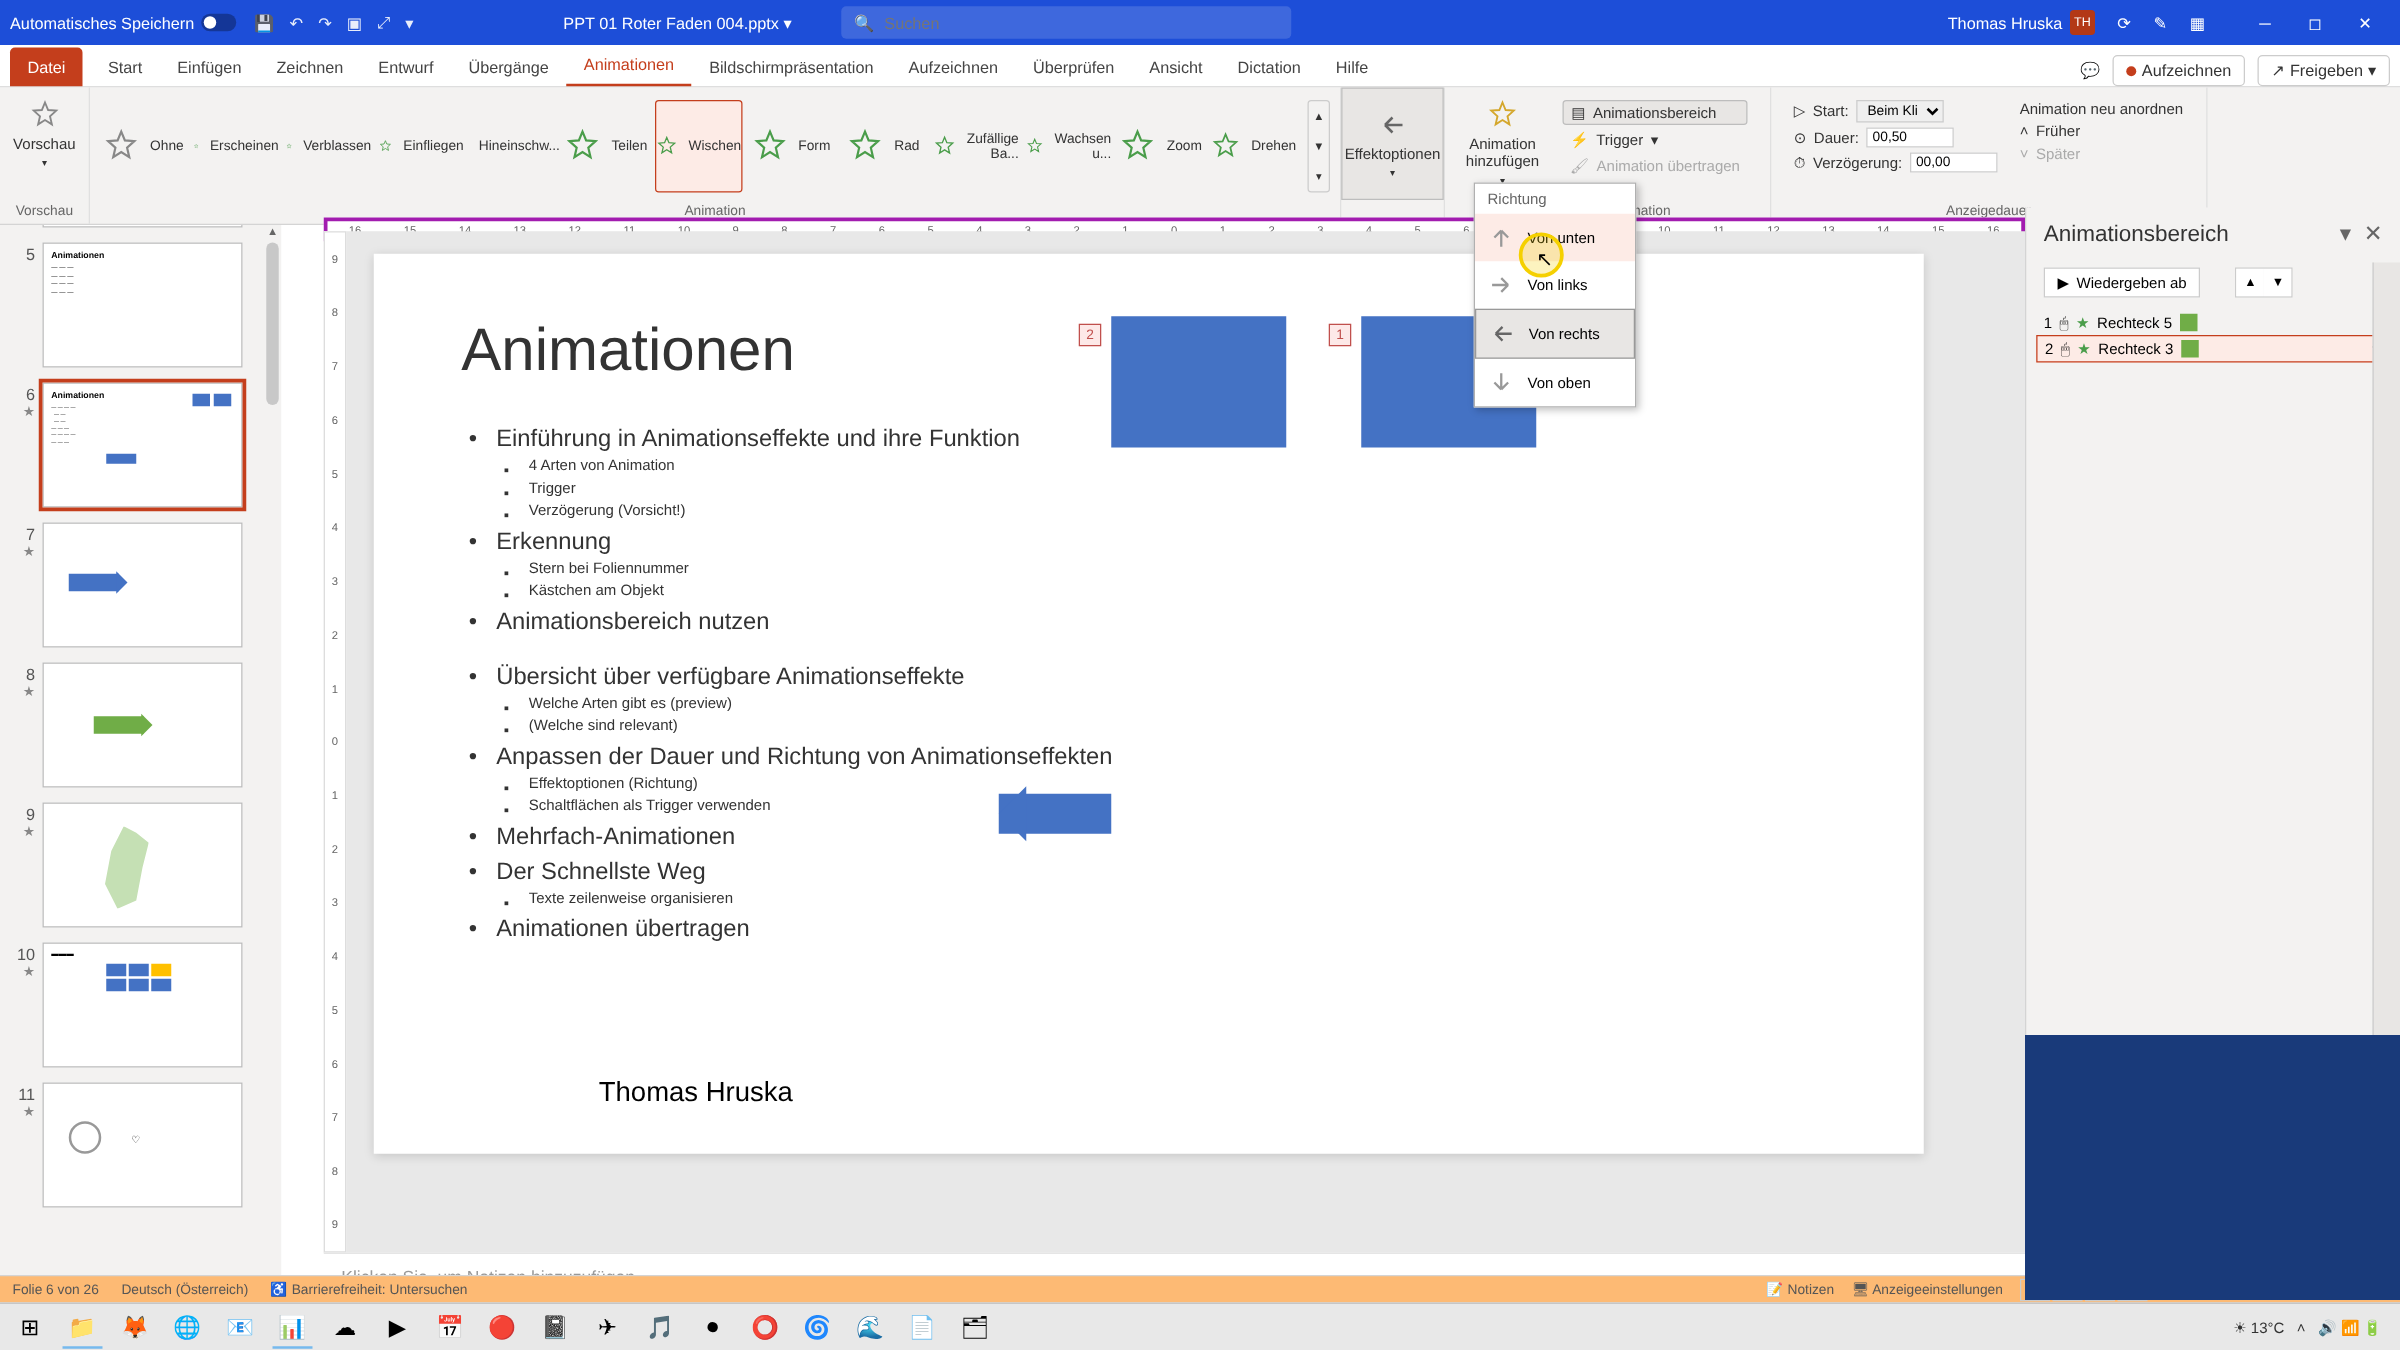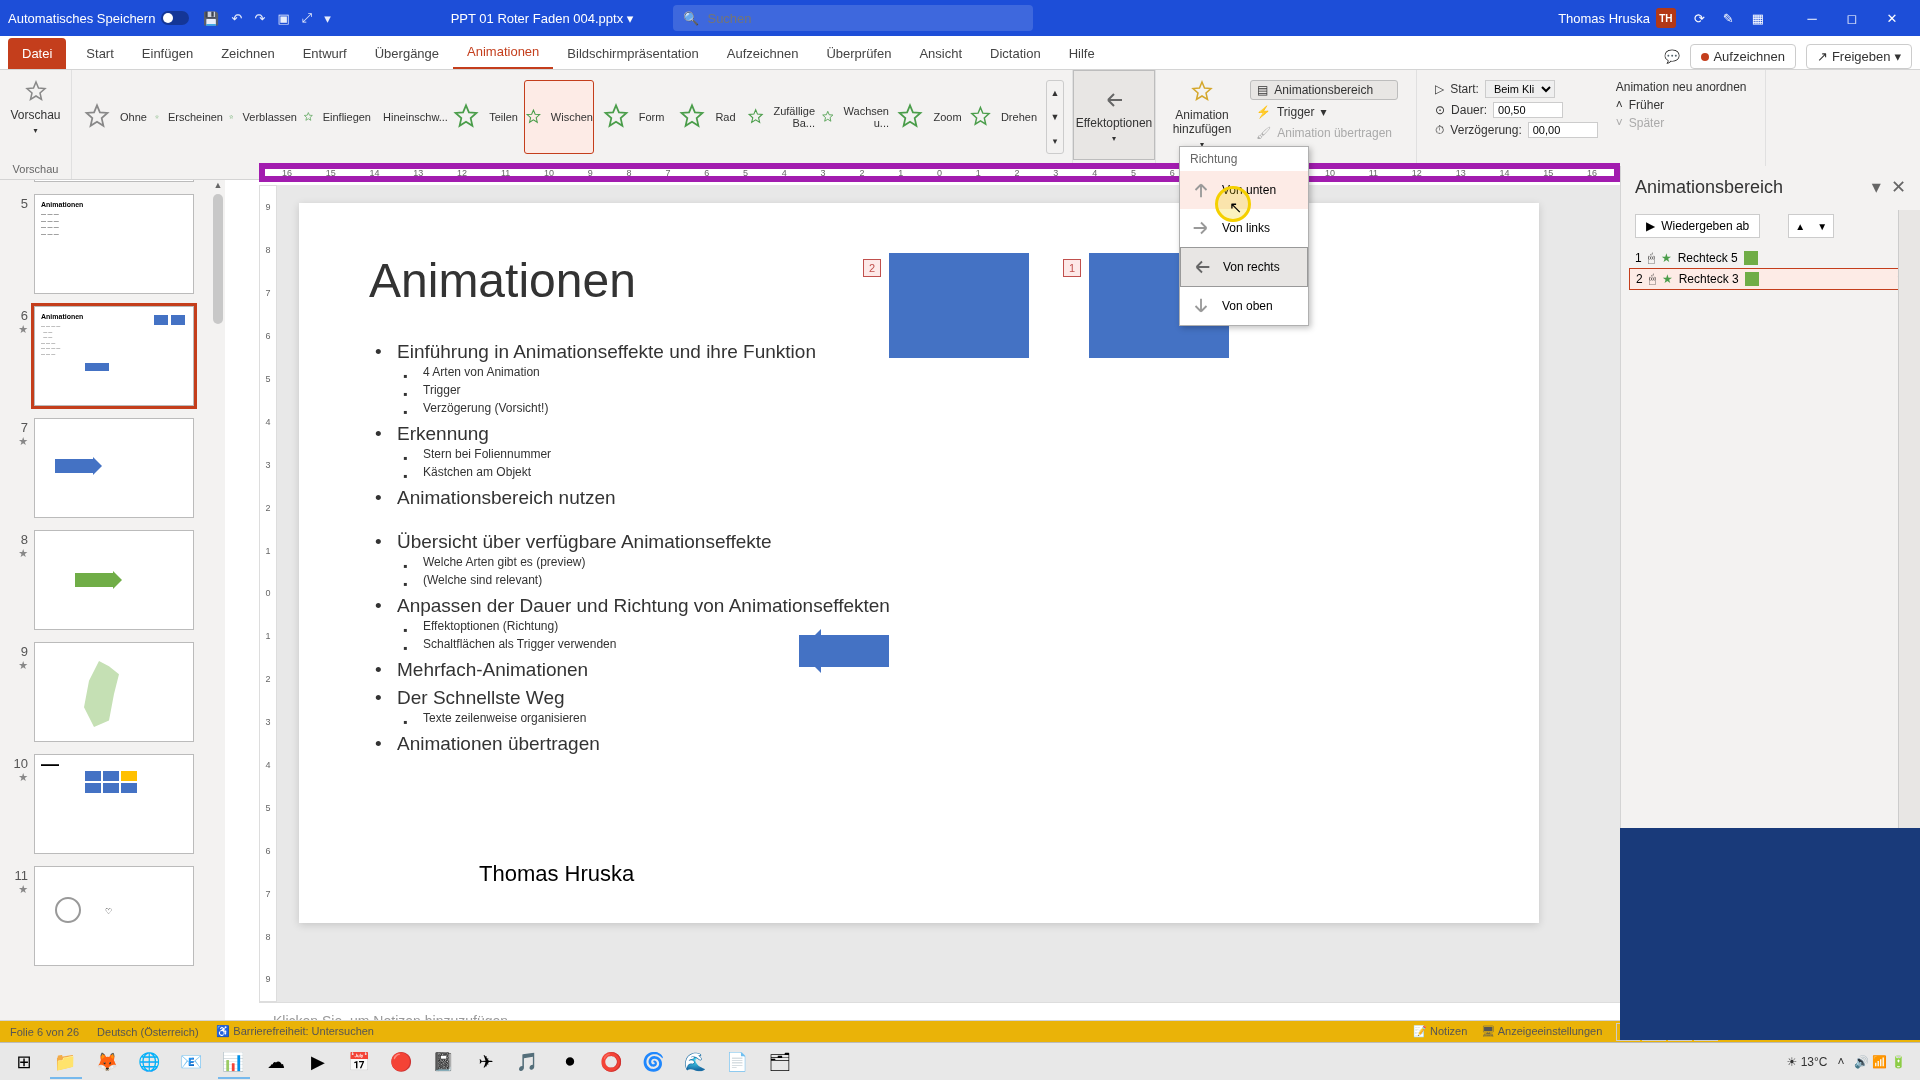--- a/index.html
+++ b/index.html
@@ -10,21 +10,21 @@
 .title-bar .autosave { display: flex; align-items: center; gap: 6px; }
 .title-bar .toggle { width: 28px; height: 14px; background: rgba(0,0,0,0.3); border-radius: 7px; position: relative; }
 .title-bar .toggle::after { content:''; position:absolute; width:10px; height:10px; background:#fff; border-radius:50%; top:2px; left:2px; }
 .title-bar .qat { display:flex; gap:12px; margin-left:14px; align-items:center; }
 .title-bar .qat span { opacity:.9; cursor:pointer; }
 .title-bar .filename { flex: 0 0 auto; margin-left: 120px; }
 .title-bar .search { margin-left: 40px; width: 360px; height: 26px; background: rgba(255,255,255,.15); border-radius:4px; display:flex; align-items:center; padding:0 10px; gap:8px; }
 .title-bar .search input { background:transparent; border:none; color:#fff; width:100%; outline:none; font-size:13px; }
 .title-bar .right { margin-left:auto; display:flex; align-items:center; gap:18px; }
 .title-bar .user { display:flex; align-items:center; gap:6px; }
-.title-bar .tb-badge { width:20px; height:20px; background:#b33816; display:flex; align-items:center; justify-content:center; font-size:10px; border-radius:3px;font-weight:bold; }
+.title-bar .tb-badge { width:20px; height:20px; background:#b33816; display:flex; align-items:center; justify-content:center; font-size:10px; border-radius:3px; }
 .title-bar .winbtns { display:flex; gap:0; margin-left:10px; }
 .title-bar .winbtns div { width:40px; height:36px; display:flex; align-items:center; justify-content:center; cursor:pointer; }
 
 
 .tabs { height: 34px; background: #fff; display:flex; align-items:flex-end; border-bottom:1px solid #d4d4d4; padding:0 8px; font-size:13px; color:#444; }
 .tabs .tab { padding: 8px 14px; cursor:pointer; }
 .tabs .tab.file { background:#c43e1c; color:#fff; border-radius:4px 4px 0 0; margin-right:6px; }
 .tabs .tab.active { color:#c43e1c; border-bottom:2px solid #c43e1c; }
 .tabs .right { margin-left:auto; display:flex; gap:10px; align-items:center; font-size:13px; color:#333; }
 .tabs .rec { display:flex; align-items:center; gap:4px; padding:4px 10px; border:1px solid #ccc; border-radius:4px; }
@@ -76,21 +76,21 @@
 .thumb-scroll-arrow { height:14px; text-align:center; font-size:9px; color:#666; cursor:pointer; }
 .thumb-scroll-track { position:absolute; top:14px; bottom:14px; left:2px; right:2px; }
 .thumb-scroll-handle { position:absolute; left:0; right:0; top:0; height:130px; background:#c8c8c8; border-radius:5px; }
 .thumb-row { display:flex; padding:6px 10px; gap:6px; }
 .thumb-num { width:18px; font-size:13px; color:#555; text-align:right; padding-top:2px; position:relative; }
 .thumb-star { font-size:11px; color:#888; }
 .thumb { width:160px; height:100px; background:#fff; border:1px solid #bbb; position:relative; font-size:8px; padding:6px; }
 .thumb-row.sel .thumb { outline:3px solid #c43e1c; }
 
 
-.ruler-h { position:absolute; left:259px; right:300px; top:163px; height:19px; background:#fff; border:6px solid #a21caf; font-size:9px; color:#666; display:flex; align-items:center; justify-content:space-around; }
+.ruler-h { position:absolute; left:259px; right:300px; top:174px; height:19px; background:#fff; border:3px solid #a21caf; font-size:9px; color:#666; display:flex; align-items:center; justify-content:space-around; }
 
 
 .slide-area { position:absolute; left:259px; top:185px; right:300px; bottom:78px; background:#e8e8e8; }
 .v-ruler { position:absolute; left:0; top:0; bottom:0; width:18px; background:#fff; border:1px solid #ddd; font-size:9px; color:#666; display:flex; flex-direction:column; align-items:center; justify-content:space-around; }
 .slide { position:absolute; left:40px; top:18px; width:1240px; height:720px; background:#fff; box-shadow:0 2px 8px rgba(0,0,0,.15); padding:50px 70px; }
 .slide h1 { font-size:48px; font-weight:400; color:#333; margin-bottom:30px; }
 .slide ul { list-style:none; }
 .slide ul.lvl1 > li { font-size:19px; color:#333; padding:3px 0 3px 28px; position:relative; }
 .slide ul.lvl1 > li::before { content:'•'; position:absolute; left:6px; }
 .slide ul.lvl2 > li { font-size:12px; padding:2px 0 2px 26px; position:relative; }
@@ -120,21 +120,21 @@
 .anim-list { padding:4px 8px; clear:both; }
 .anim-row { display:flex; align-items:center; gap:6px; padding:3px 6px; font-size:12px; cursor:pointer; }
 .anim-row.sel { background:#fdebe6; border:1px solid #c43e1c; }
 .anim-row .bar { width:14px; height:14px; background:#70ad47; }
 .anim-row .dd { margin-left:auto; font-size:9px; color:#666; }
 
 
 .webcam { position:absolute; right:0; bottom:40px; width:300px; height:212px; background:#193a7a; z-index:50; }
 
 
-.status { position:absolute; left:0; right:0; bottom:38px; height:22px; background:#eab308; border-top:1px solid #d4d4d4; display:flex; align-items:center; font-size:11px; color:#555; padding:0 10px; gap:18px; }
+.status { position:absolute; left:0; right:0; bottom:38px; height:22px; background:#fdba74; border-top:1px solid #d4d4d4; display:flex; align-items:center; font-size:11px; color:#555; padding:0 10px; gap:18px; }
 .status .right { margin-left:auto; display:flex; gap:14px; align-items:center; }
 .status .views { display:flex; gap:2px; }
 .status .views div { width:24px; height:18px; border:1px solid #ccc; cursor:pointer; display:flex; align-items:center; justify-content:center; font-size:9px; }
 .status .zoom { display:flex; align-items:center; gap:6px; }
 .status .zoom .track { width:100px; height:4px; background:#ccc; position:relative; }
 .status .zoom .track::after { content:''; position:absolute; left:48px; top:-4px; width:4px; height:12px; background:#666; }
 
 
 .taskbar { position:absolute; left:0; right:0; bottom:0; height:38px; background:#e8e8e8; border-top:1px solid #bbb; display:flex; align-items:center; padding:0 4px; gap:2px; }
 .taskbar .tb { width:40px; height:34px; display:flex; align-items:center; justify-content:center; cursor:pointer; font-size:18px; position:relative; }

